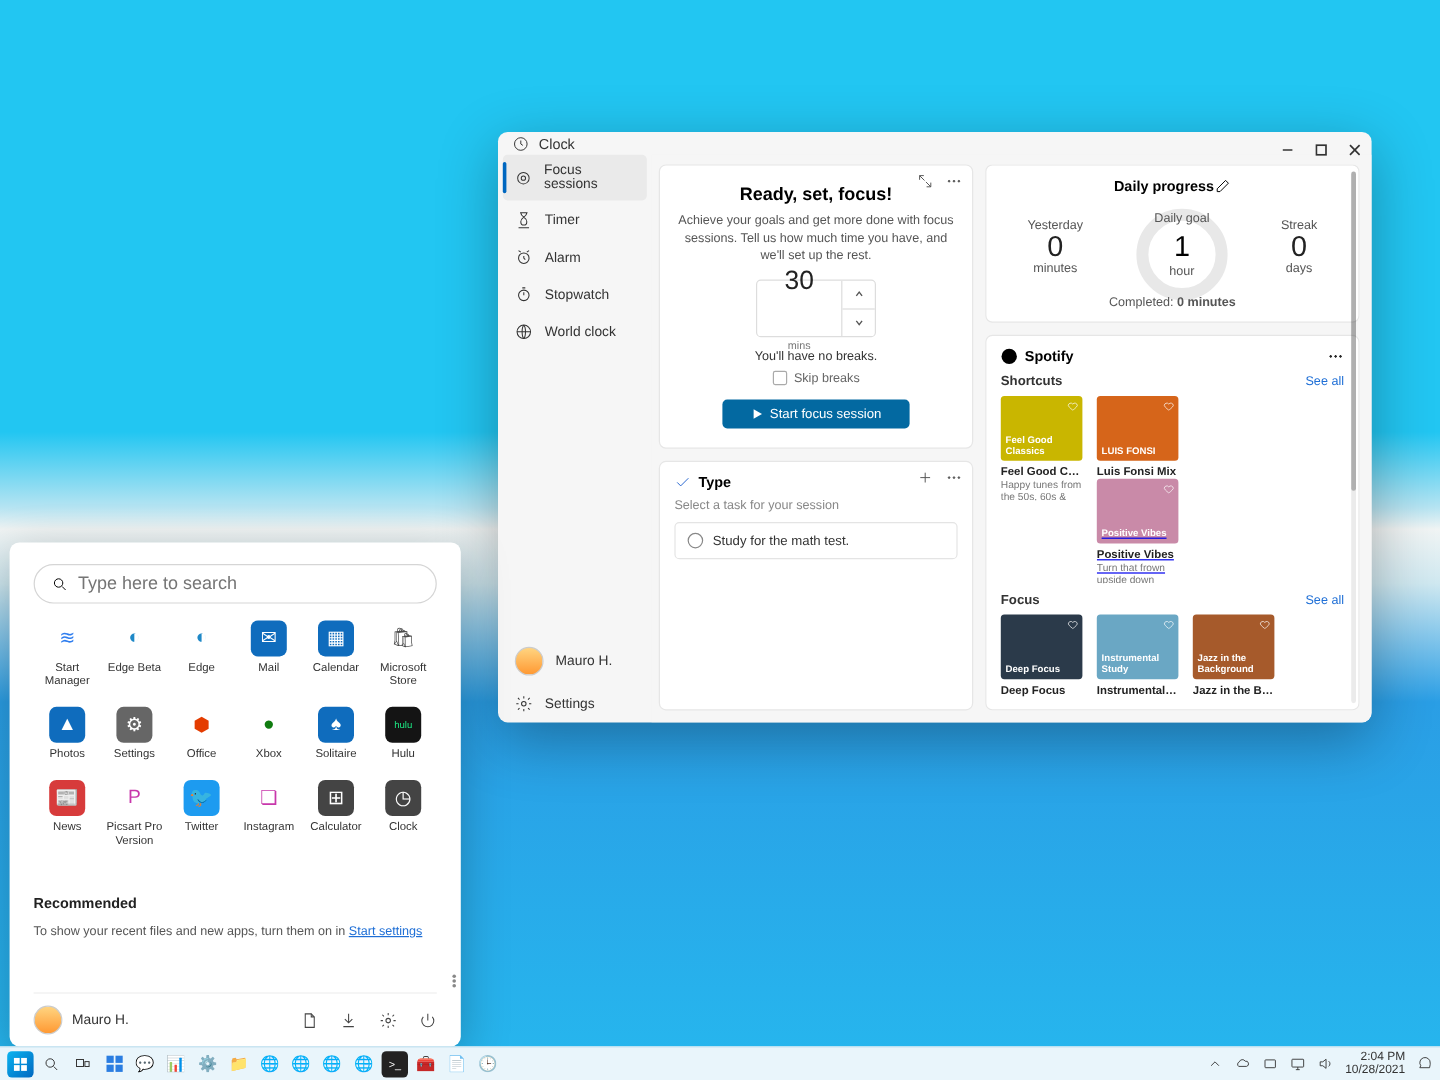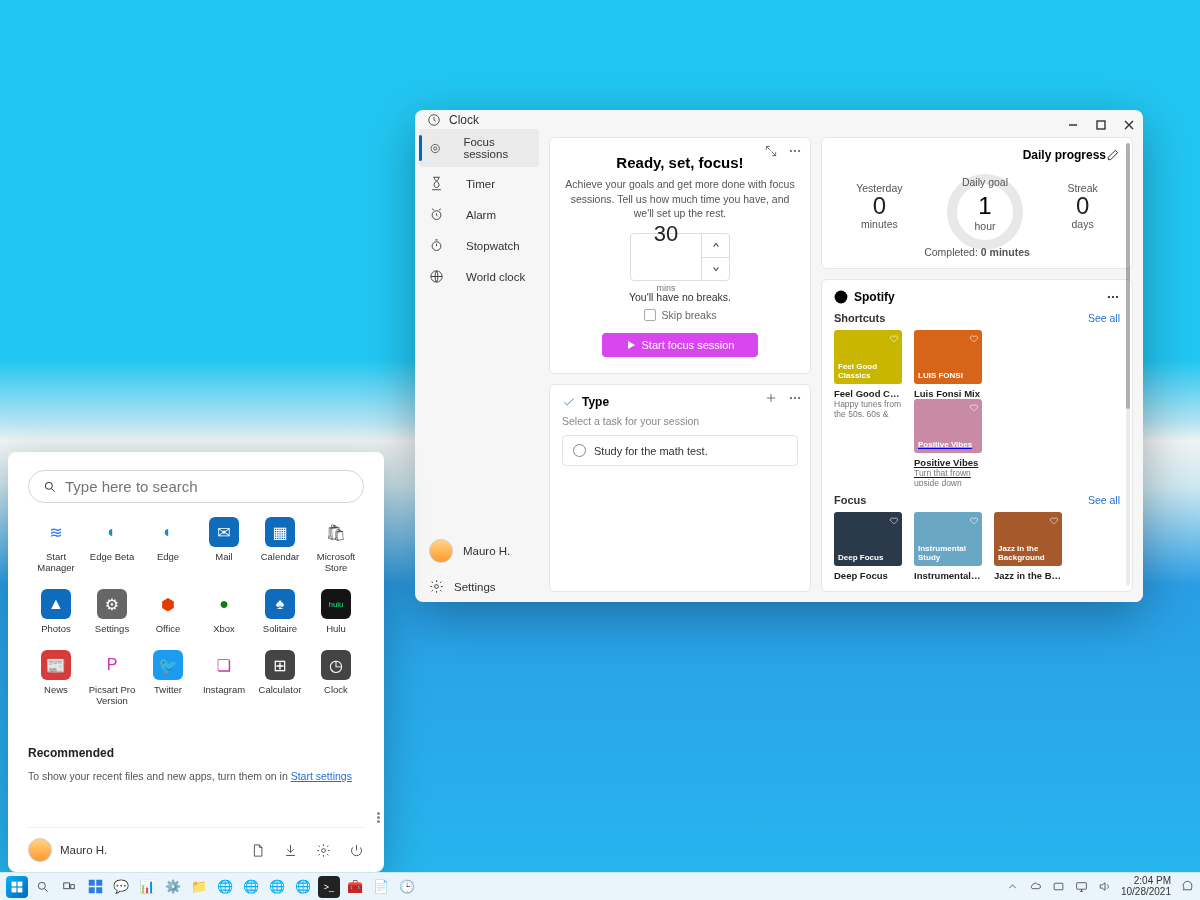--- a/index.html
+++ b/index.html
@@ -83,21 +83,21 @@
     padding: 0 4px 0 12px; font-size: 12px; color: #333;
     position: relative;
   }
   .titlebar .tb-icon { width:14px; height:14px; margin-right:8px; }
   .win-controls { position: absolute; right: 0; top: 0; display: flex; }
   .win-btn { width: 28px; height: 30px; display: flex; align-items: center; justify-content: center; cursor: pointer; }
   .win-btn svg { width: 10px; height: 10px; stroke: #333; }
   .clock-body { flex:1; display:flex; }
   .clock-side { width: 128px; padding: 0 4px; display:flex; flex-direction:column; }
   .side-item {
-    display:flex; align-items:center; gap:22px;
+    display:flex; align-items:center; gap:10px;
     padding: 7px 10px; font-size: 11.5px; color: #333; border-radius: 4px; cursor:pointer;
     margin-bottom: 2px;
   }
   .side-item.active { background: #eaeaea; position:relative; }
   .side-item.active::before { content:""; position:absolute; left:0; top:6px; bottom:6px; width:3px; background:#0067c0; border-radius:2px;}
   .side-spacer { flex:1; }
   .side-user, .side-settings { display:flex; align-items:center; gap:10px; padding:8px 10px; font-size:11.5px; color:#333; cursor:pointer;}
   .clock-main { flex:1; background:#f6f6f6; padding: 8px 10px 10px 6px; display:flex; gap:10px; overflow:hidden; }
   .col-left { width: 262px; display:flex; flex-direction:column; gap:10px; }
   .col-right { flex:1; display:flex; flex-direction:column; gap:10px; overflow:hidden;}
@@ -113,31 +113,31 @@
   .time-val .u { font-size:9px; color:#777; }
   .spinners { width:28px; border-left:1px solid #ddd; display:flex; flex-direction:column; }
   .spinners div { flex:1; display:flex; align-items:center; justify-content:center; cursor:pointer; }
   .spinners div:first-child { border-bottom:1px solid #ddd; }
   .spinners svg { width:8px; height:8px; stroke:#555; }
   .breaks-msg { font-size:10.5px; color:#333; margin-top:10px; }
   .skip-row { display:flex; align-items:center; justify-content:center; gap:6px; margin-top:6px; font-size:10.5px; color:#666;}
   .cb { width:12px; height:12px; border:1px solid #aaa; border-radius:2px; }
   .start-btn {
     margin: 12px auto 6px;
-    background:#d946ef; color:#fff; border:none; border-radius:4px;
+    background:#0369a1; color:#fff; border:none; border-radius:4px;
     padding:6px 24px; font-size:11px; display:flex; align-items:center; gap:6px; cursor:pointer;
   }
   .start-btn svg { width:10px; height:10px; fill:#fff; }
   .tasks-card .tasks-head { display:flex; align-items:center; gap:6px; font-size:12px; font-weight:600;}
   .tasks-card .tasks-head svg { width:14px; height:14px; }
   .tasks-hint { font-size:10.5px; color:#888; margin-top:6px; }
   .task-item { margin-top:8px; border:1px solid #e4e4e4; border-radius:4px; padding:8px 10px; display:flex; align-items:center; gap:8px; font-size:11px; color:#333;}
   .radio { width:13px; height:13px; border:1.5px solid #888; border-radius:50%; }
 
-  .progress-card .prog-head { display:flex; justify-content:flex-end; align-items:center; font-size:12px; font-weight:600; }
+  .progress-card .prog-head { display:flex; justify-content:center; align-items:center; font-size:12px; font-weight:600; }
   .prog-body { display:flex; align-items:center; justify-content:space-around; margin-top:14px; }
   .stat { text-align:center; font-size:10.5px; color:#555; }
   .stat .big { font-size:24px; color:#222; line-height:1;}
   .ring-wrap { text-align:center; }
   .ring { width:76px; height:76px; border-radius:50%; border:10px solid #e8e8e8; margin:0 auto; display:flex; flex-direction:column; align-items:center; justify-content:center;}
   .ring-wrap .lbl{font-size:10.5px;color:#555;}
   .ring .big{font-size:24px;}
   .ring .unit{font-size:10.5px;color:#555;}
   .completed { text-align:center; font-size:10.5px; color:#555; margin-top:10px; }
 

